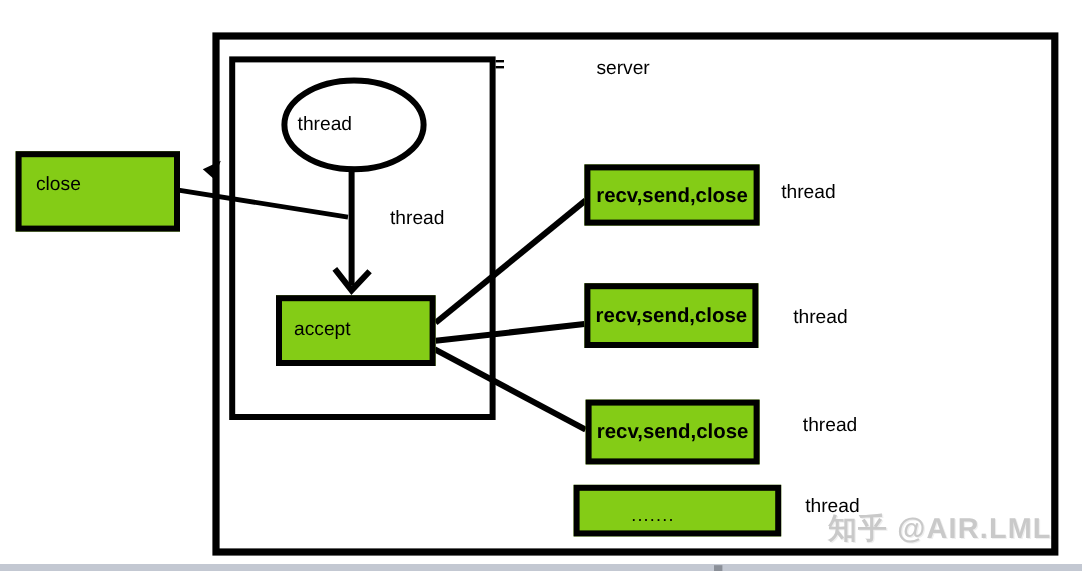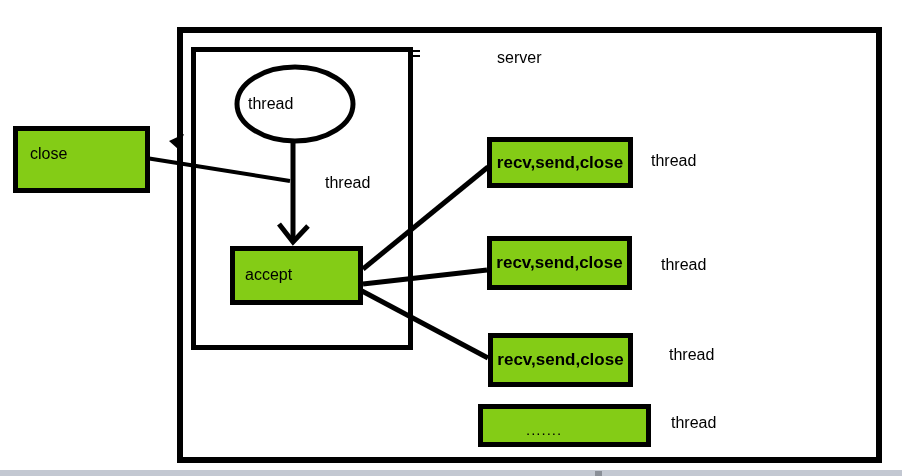--- a/index.html
+++ b/index.html
@@ -78,17 +78,18 @@
 
   <div class="box worker-box" style="left:488px;top:333px;width:145px;height:54px;">
     <span>recv,send,close</span>
   </div>
   <div class="lbl bold" style="left:669px;top:346px;font-size:16px;">thread</div>
 
   <div class="box" style="left:478px;top:404px;width:173px;height:43px;"></div>
   <div class="lbl bold" style="left:526px;top:421px;font-size:15px;letter-spacing:1px;">.......</div>
   <div class="lbl bold" style="left:671px;top:414px;font-size:16px;">thread</div>
 
+  <div class="lbl" id="watermark" style="left:690px;top:424px;">知乎 @AIR.LML</div>
 
   <div class="abs" id="bottom-strip"></div>
   <div class="abs" id="strip-mark"></div>
 
 </div>
 
 </body></html>

